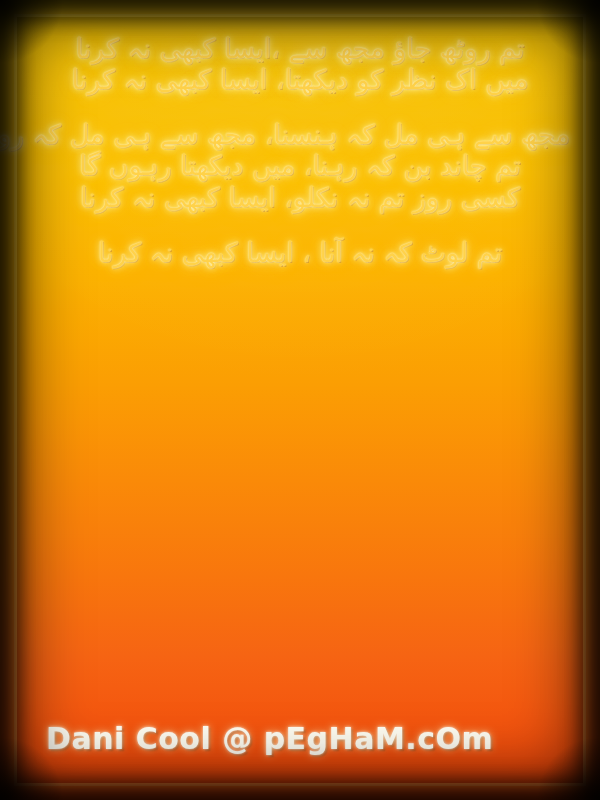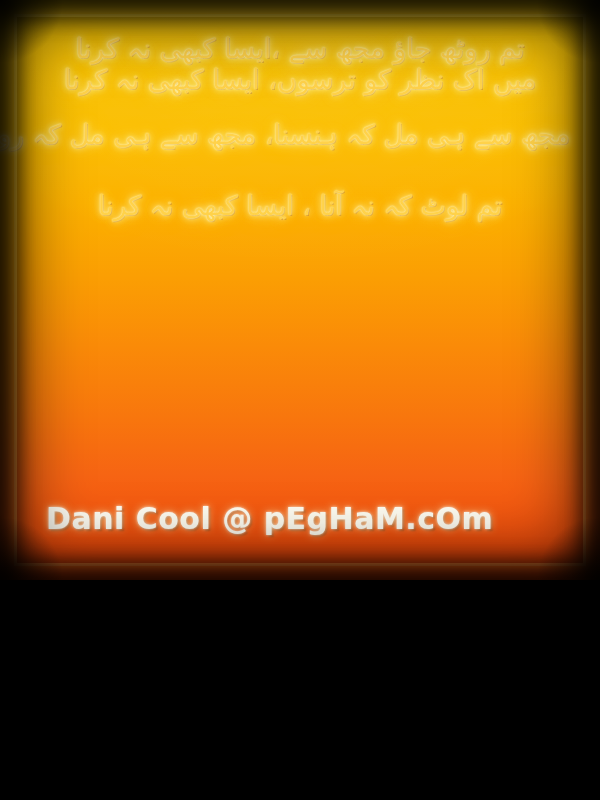--- a/index.html
+++ b/index.html
@@ -9,21 +9,21 @@
   }
   body {
     width: 600px;
     height: 800px;
     overflow: hidden;
     font-family: "DejaVu Sans", sans-serif;
   }
   #poster {
     position: relative;
     width: 600px;
-    height: 580px;
+    height: 800px;
     background:
       radial-gradient(ellipse 120% 80% at 50% 0%, rgba(255,255,255,0.08), rgba(0,0,0,0) 60%),
       linear-gradient(180deg,
         #f2c200 0%,
         #f7c000 10%,
         #fbbe00 22%,
         #fcb100 35%,
         #fb9e03 48%,
         #fa8a08 60%,
         #f8760d 72%,
@@ -88,21 +88,21 @@
     white-space: nowrap;
     text-shadow:
       0 0 2px #fff8d0,
       0 0 6px #fff3a0,
       0 0 12px #ffe066,
       0 0 20px #ffcc33,
       1px 1px 0 rgba(160, 70, 0, 0.45);
   }
   .line.a { margin-bottom: 2px; }
   .line.b { margin-bottom: 26px; }
-  .line.last { margin-bottom: 0; margin-top: 40px; }
+  .line.last { margin-bottom: 0; }
 
   #credit {
     position: absolute;
     left: 46px;
     bottom: 44px;
     font-family: "DejaVu Sans", sans-serif;
     font-size: 30px;
     font-weight: bold;
     color: #fffdf2;
     letter-spacing: 0.5px;
@@ -114,25 +114,27 @@
   }
 </style>
 </head>
 <body>
 
 <div id="poster">
 
   <div id="poem">
 
     <div class="line a">تم روٹھ جاؤ مجھ سے ،ایسا کبھی نہ کرنا</div>
-    <div class="line b">میں اک نظر کو ترسوں، ایسا کبھی نہ کرنا</div>
+    <div class="line b">میں اک نظر کو دیکھتا، ایسا کبھی نہ کرنا</div>
 
 
     <div class="line a">مجھ سے ہی مل کہ ہنسنا، مجھ سے ہی مل کہ رونا</div>
 
+    <div class="line a">تم چاند بن کہ رہنا، میں دیکھتا رہوں گا</div>
+    <div class="line b">کسی روز تم نہ نکلو، ایسا کبھی نہ کرنا</div>
 
     <div class="line last">تم لوٹ کہ نہ آنا ، ایسا کبھی نہ کرنا</div>
 
   </div>
 
   <div id="credit">Dani Cool @ pEgHaM.cOm</div>
 
   <div id="frame-bevel"></div>
   <div id="frame-outer"></div>
   <div id="corner-tl"></div>

